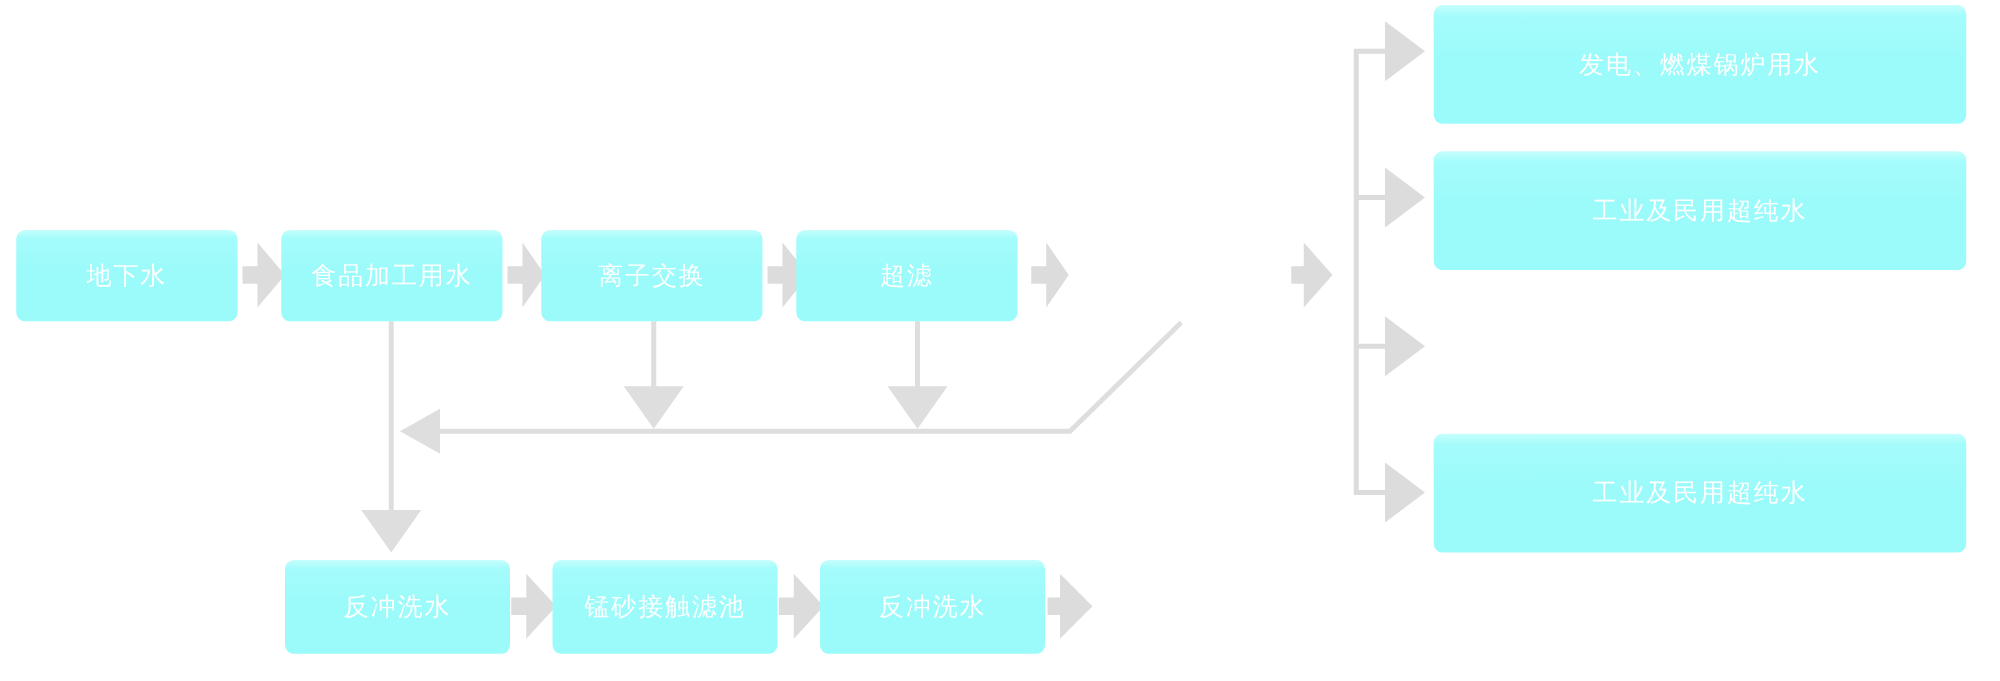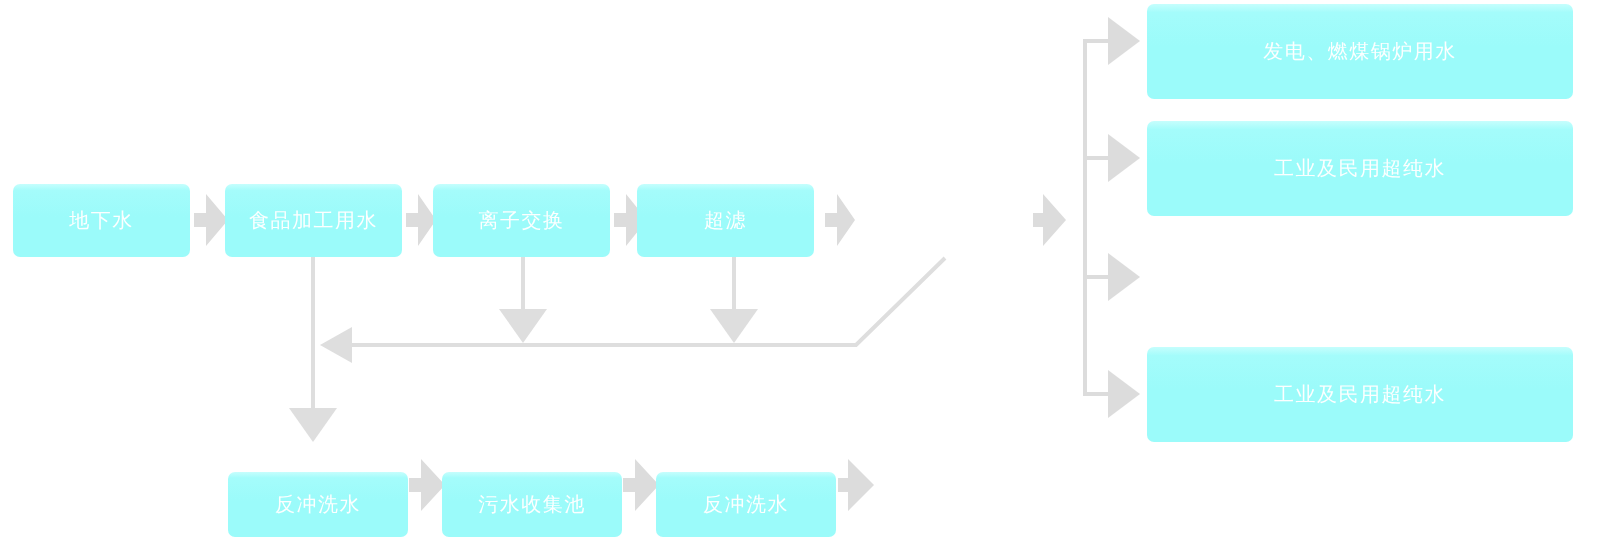--- a/index.html
+++ b/index.html
@@ -28,21 +28,21 @@
     justify-content: center;
     background: linear-gradient(180deg, #c6fefd 0%, #a4fcfb 9%, #9bfbfa 45%, #9bfbfa 100%);
     border-radius: 7px;
     color: #fdffff;
     font-size: 20px;
     letter-spacing: 1.5px;
     text-align: center;
     box-sizing: border-box;
   }
   .node-main   { width: 177px; height: 73px; top: 184px; }
-  .node-bottom { width: 180px; height: 65px; top: 472px; }
+  .node-bottom { width: 180px; height: 75px; top: 448px; }
   .node-right  { width: 426px; height: 95px; left: 1147px; }
   .node-label { pointer-events: none; }
 </style>
 </head>
 <body>
 
 <div class="canvas">
 
   <svg class="connector-layer" width="1600" height="545" viewBox="0 0 1600 545" xmlns="http://www.w3.org/2000/svg">
     <g fill="#dcdcdc" stroke="none">
@@ -105,19 +105,19 @@
     <span class="node-label">工业及民用超纯水</span>
   </div>
   <div class="node node-right" style="top:347px">
     <span class="node-label">工业及民用超纯水</span>
   </div>
 
   <div class="node node-bottom" style="left:228px">
     <span class="node-label">反冲洗水</span>
   </div>
   <div class="node node-bottom" style="left:442px">
-    <span class="node-label">污水收集池</span>
+    <span class="node-label">锰砂接触滤池</span>
   </div>
   <div class="node node-bottom" style="left:656px">
     <span class="node-label">反冲洗水</span>
   </div>
 
 </div>
 
 </body></html>

